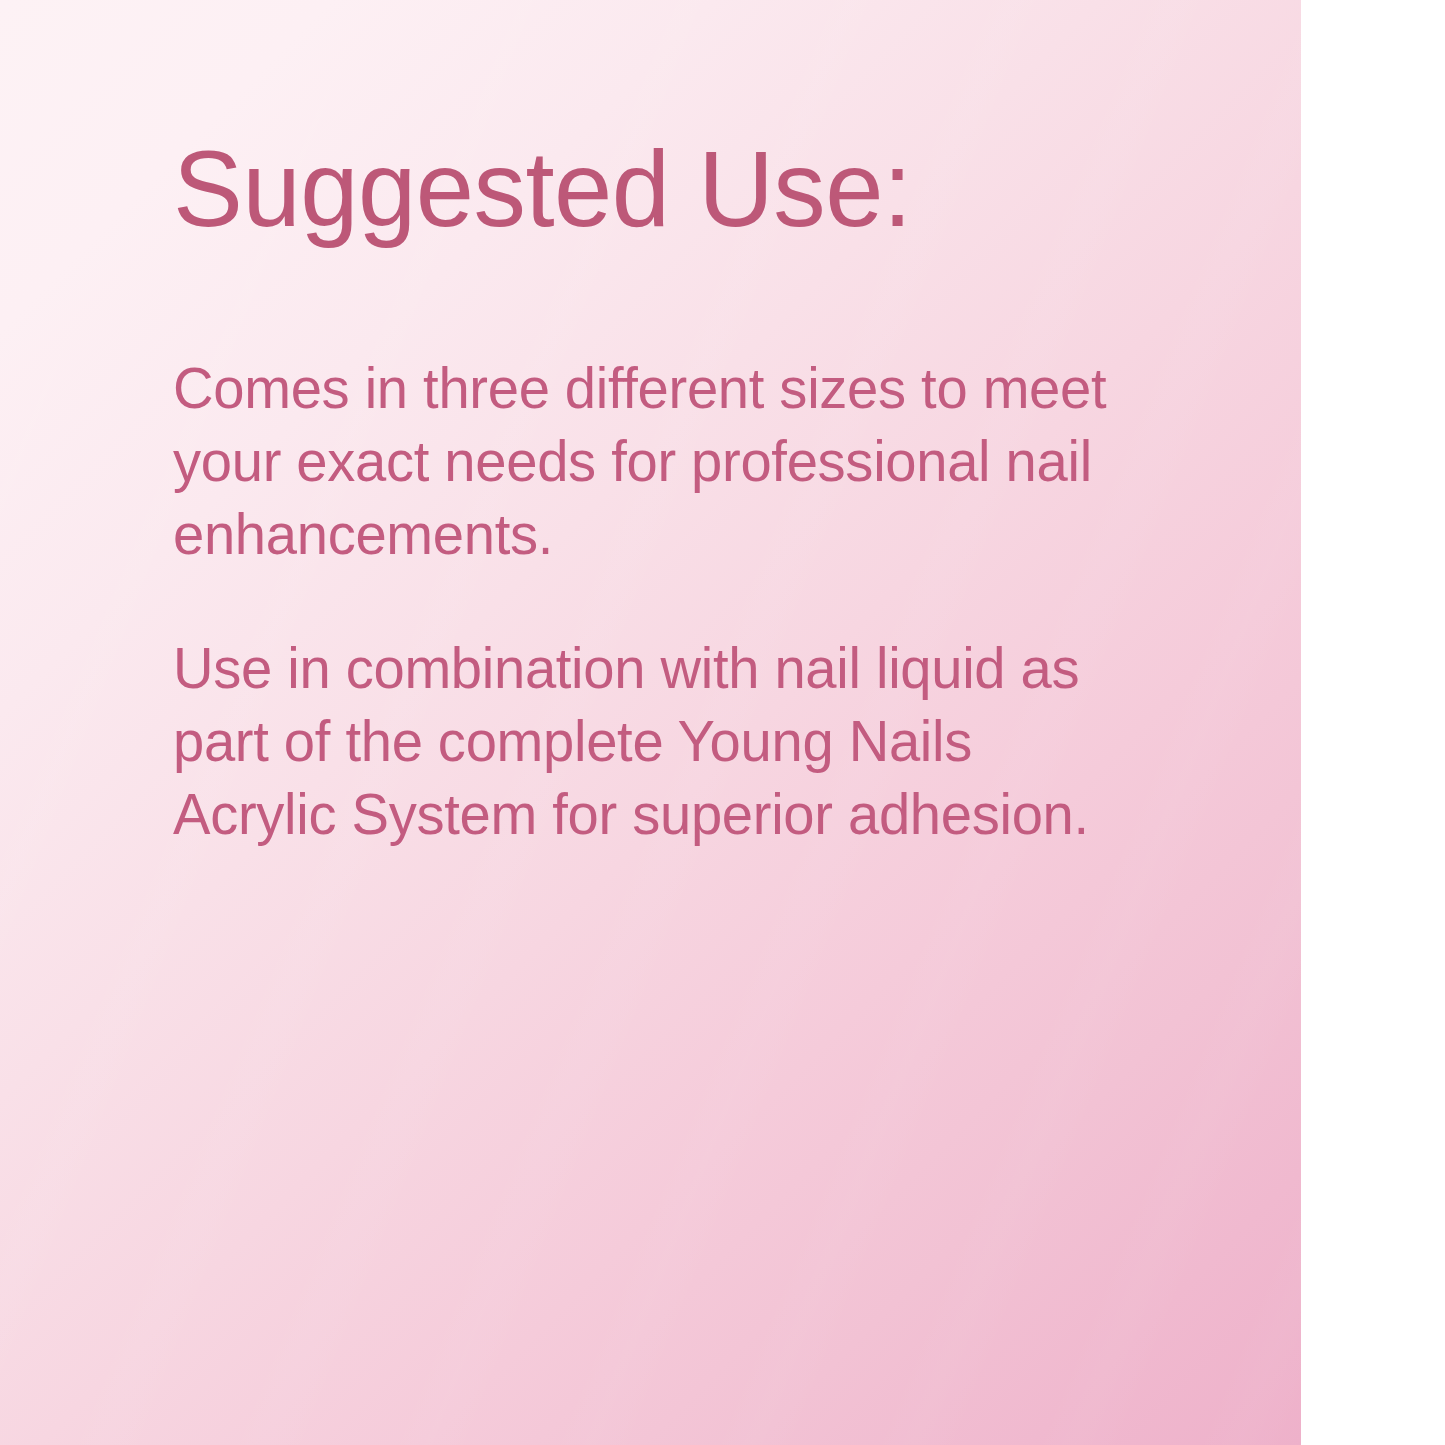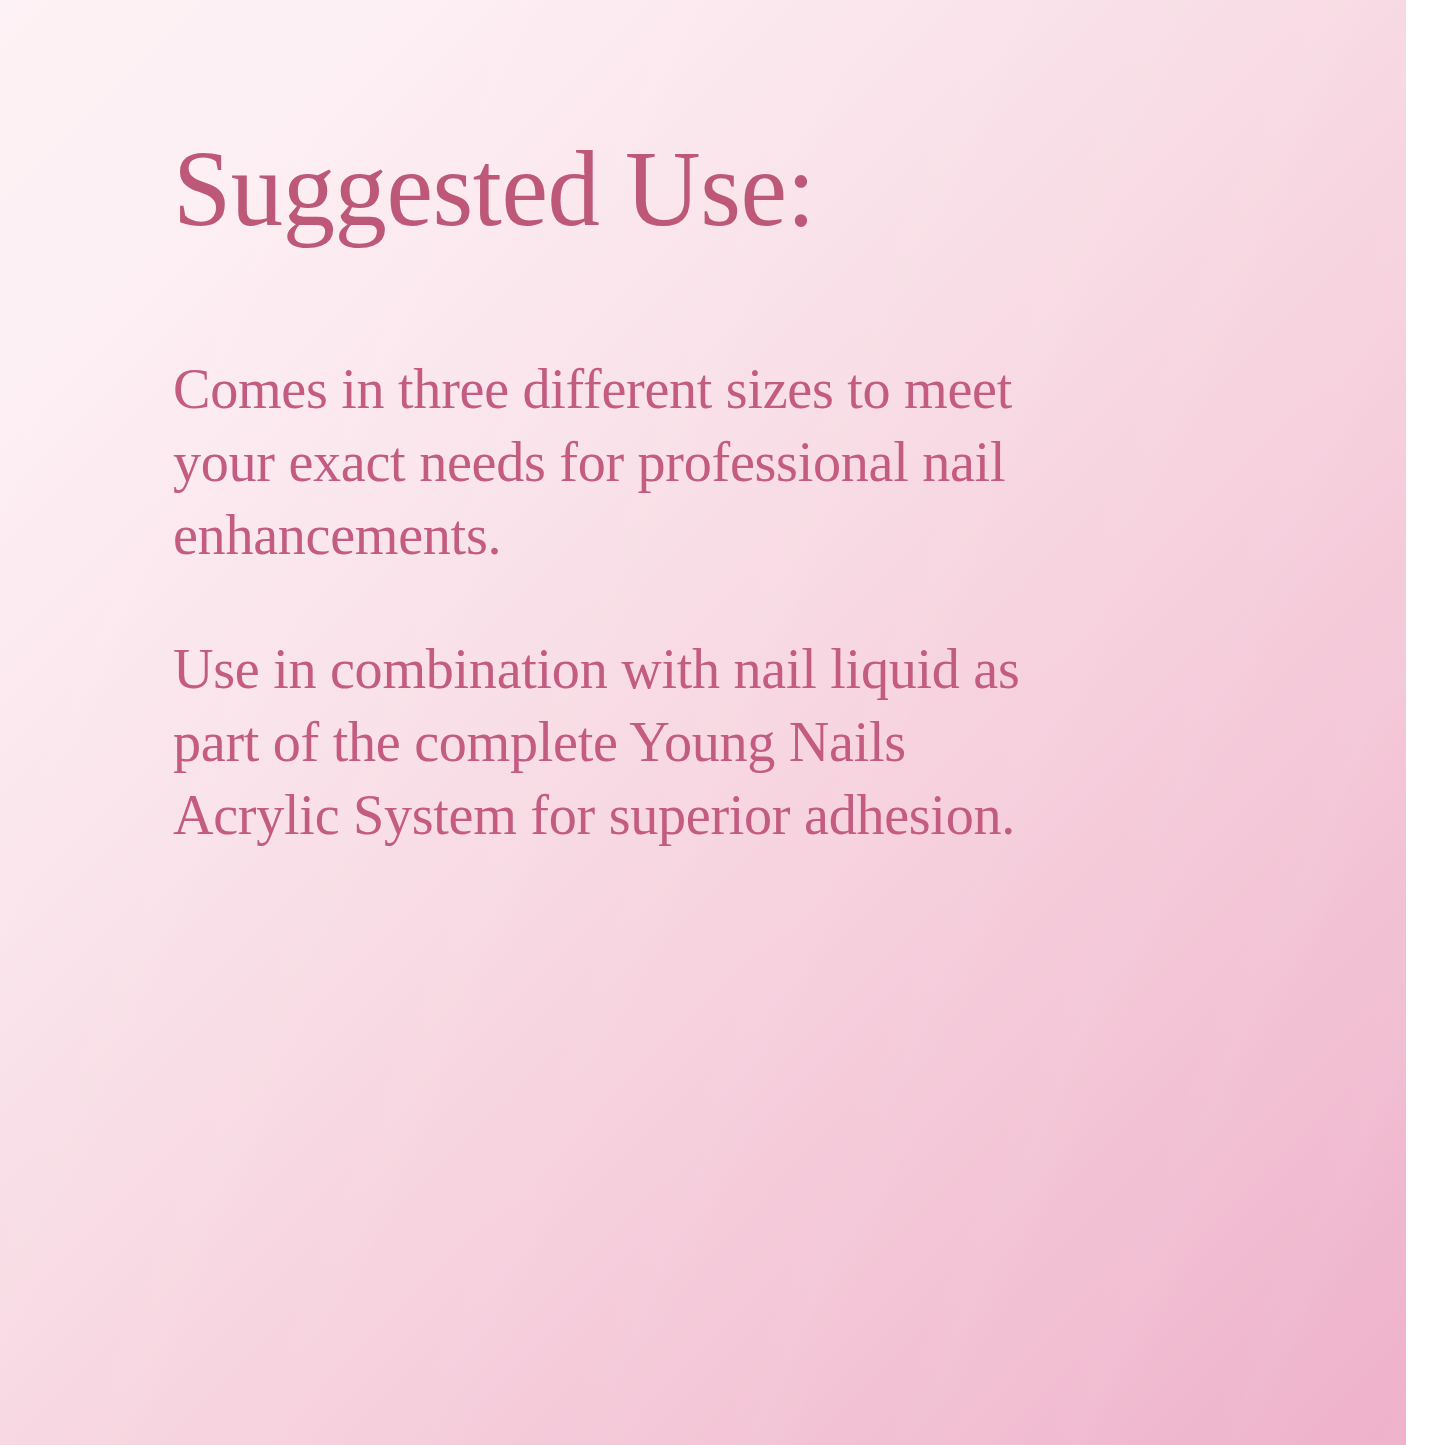--- a/index.html
+++ b/index.html
@@ -4,37 +4,37 @@
 <title>Suggested Use</title>
 <style>
   html, body {
     margin: 0;
     padding: 0;
     background: #ffffff;
   }
 
   #canvas {
     position: relative;
-    width: 1406px;
+    width: 1301px;
     height: 1445px;
     overflow: hidden;
     
     background-color: #fbe3ea;
     background-image:
       linear-gradient(135deg,
         #fdf2f5 0%,
         #fdf0f4 12%,
         #fbe9ef 26%,
         #f9e0e8 40%,
         #f7d6e1 54%,
         #f5cbda 68%,
         #f2c2d4 80%,
         #f0b9cf 90%,
         #eeb1ca 100%);
-    font-family: Liberation Serif, serif;
+    font-family: Liberation Sans, sans-serif;
     -webkit-font-smoothing: antialiased;
   }
 
   
   #canvas::after {
     content: "";
     position: absolute;
     inset: 0;
     pointer-events: none;
     background-image:

